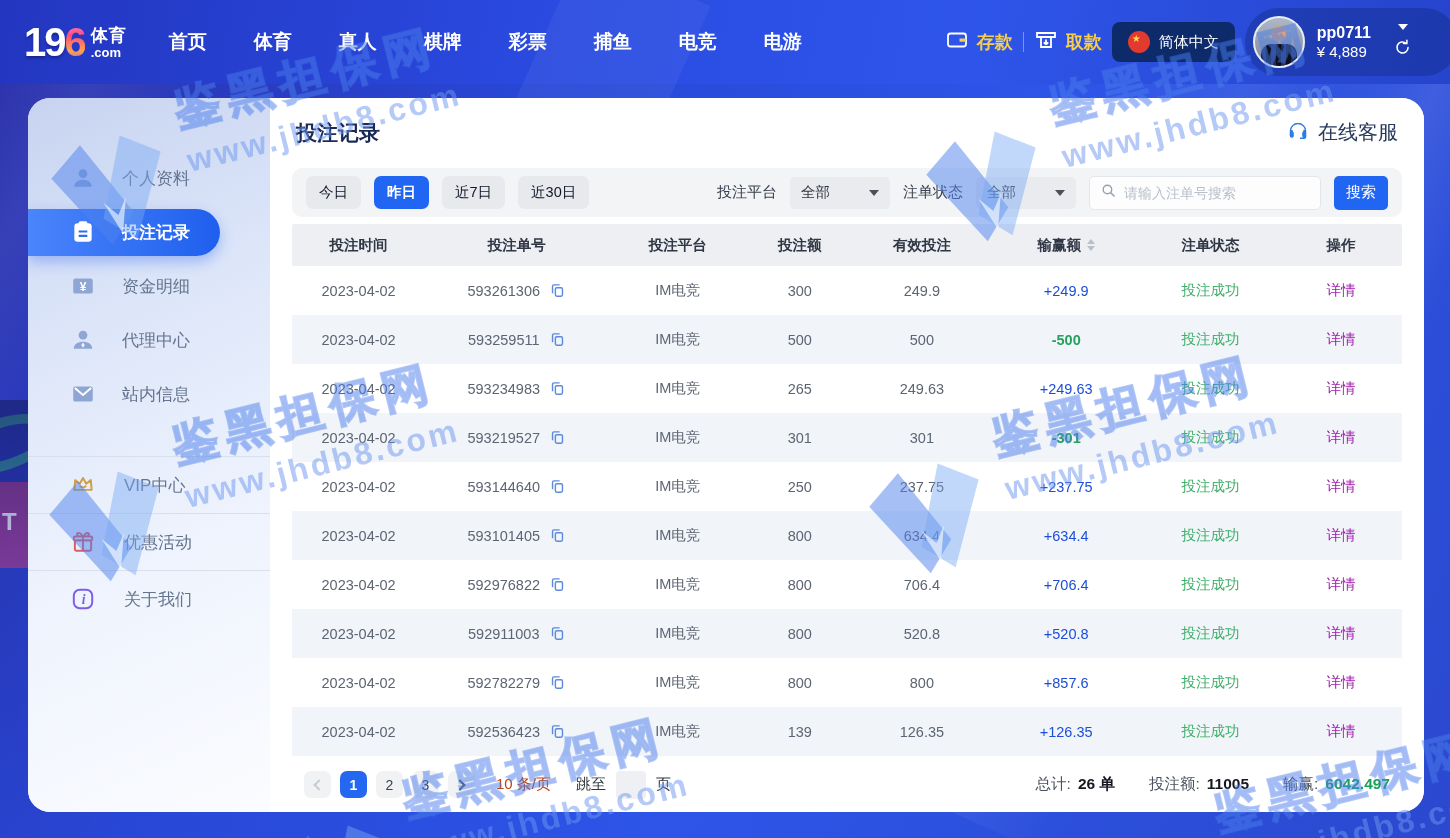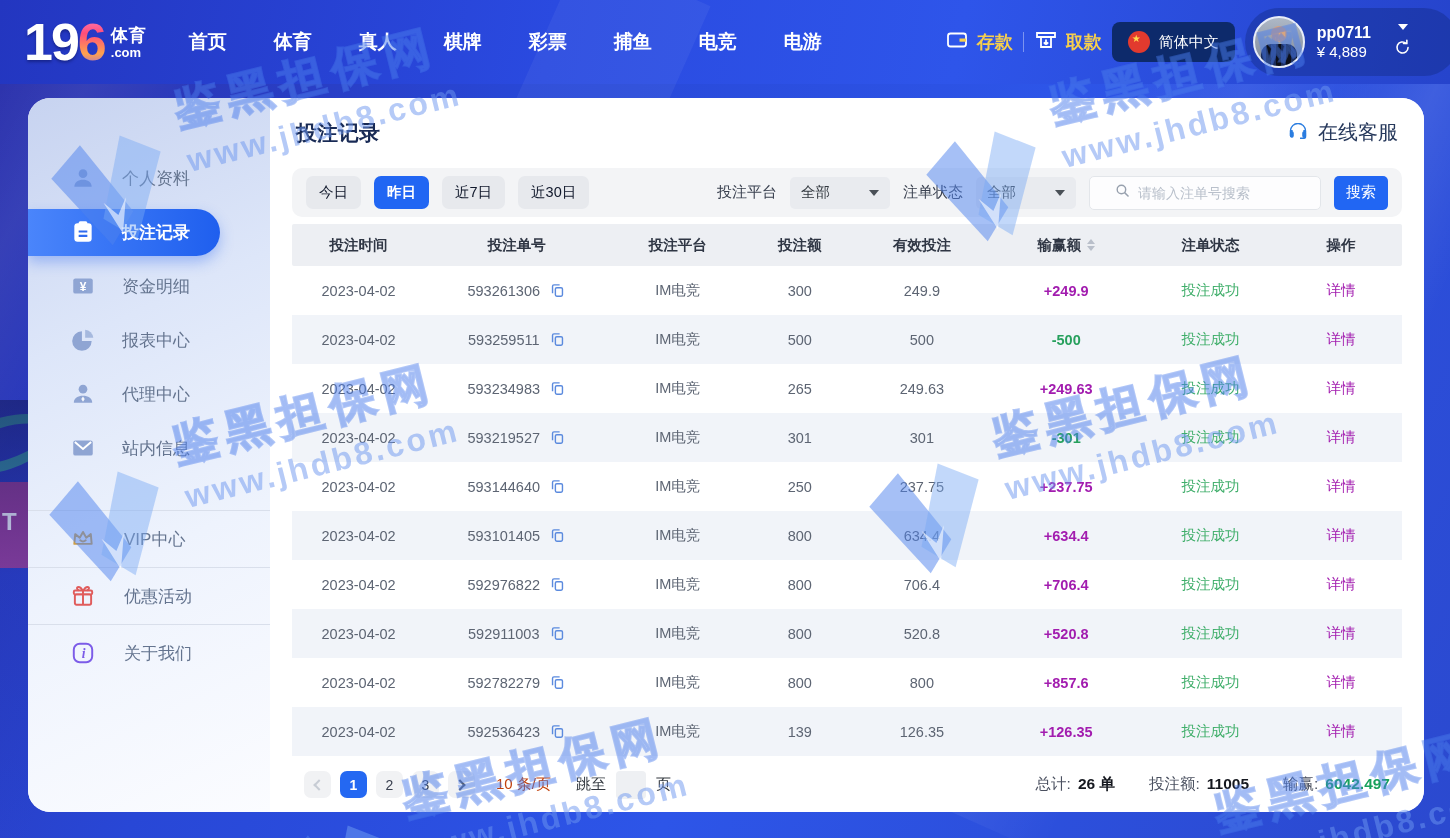--- a/index.html
+++ b/index.html
@@ -18,21 +18,21 @@
   .bg-art .swoosh { position:absolute; left:-52px; top:18px; width:110px; height:52px; border:10px solid #3aa9a0; border-radius:50%; transform:rotate(-18deg); opacity:.85; }
   .bg-art .mag { position:absolute; left:-4px; top:82px; width:32px; height:86px; background:#a63d8f; opacity:.9; }
   .bg-art .tletter { position:absolute; left:2px; top:108px; color:#fff; font-size:24px; font-weight:bold; }
   .bg-art .shade { position:absolute; left:0; top:0; width:100%; height:100%; background:linear-gradient(180deg,rgba(20,25,90,.55) 0%,rgba(30,50,170,.25) 40%,rgba(40,80,220,.05) 100%); }
   
   .navbar { position:absolute; left:0; top:0; width:1450px; height:84px; z-index:20;
     background:linear-gradient(100deg,#2336c0 0%,#2a4ae0 38%,#2e55ea 66%,#2644cc 100%);
     display:flex; align-items:center; padding:0 18px 0 24px; }
   .navbar::before { content:""; position:absolute; left:540px; top:-30px; width:140px; height:180px; background:rgba(255,255,255,.05); transform:rotate(24deg); }
   .logo { display:flex; align-items:center; gap:6px; }
-  .logo-num { font-size:52px; font-weight:bold; color:#fff; letter-spacing:-2px; text-shadow:0 2px 3px rgba(0,0,40,.35); }
+  .logo-num { font-size:40px; font-weight:bold; color:#fff; letter-spacing:-2px; text-shadow:0 2px 3px rgba(0,0,40,.35); }
   .logo-six { background:linear-gradient(180deg,#ff8ac4 0%,#ff4d7a 35%,#ffa24d 70%,#8a5cf6 100%); -webkit-background-clip:text; background-clip:text; color:transparent; text-shadow:none; }
   .logo-tag { display:flex; flex-direction:column; line-height:1; margin-top:2px; }
   .logo-cn { color:#fff; font-size:17px; font-weight:bold; letter-spacing:1px; }
   .logo-com { color:#fff; font-size:13px; font-weight:bold; margin-top:2px; }
   .nav-links { display:flex; gap:47px; margin-left:42px; }
   .nav-link { color:#fff; font-size:19px; font-weight:bold; text-decoration:none; cursor:pointer; white-space:nowrap; }
   .nav-right { margin-left:auto; display:flex; align-items:center; gap:10px; }
   .money-btn { display:flex; align-items:center; gap:8px; color:#f6cf4d; font-size:18px; font-weight:bold; cursor:pointer; }
   .money-btn svg { width:24px; height:24px; }
   .vsep { width:1px; height:20px; background:rgba(255,255,255,.38); }
@@ -70,39 +70,39 @@
   .cs-link { display:flex; align-items:center; gap:9px; cursor:pointer; }
   .cs-link svg { width:22px; height:22px; }
   .cs-label { font-size:20px; color:#27395c; }
   .filter-bar { background:#f3f4f6; border-radius:10px; height:50px; display:flex; align-items:center; padding:0 14px; gap:13px; }
   .tab { background:#e7e9ed; color:#0f172a; font-size:14.5px; border:none; border-radius:7px; padding:7px 13px; cursor:pointer; white-space:nowrap; }
   .tab.active { background:#2166f3; color:#fff; font-weight:bold; }
   .filter-right { margin-left:auto; display:flex; align-items:center; gap:13px; }
   .f-label { font-size:15px; color:#3a4150; white-space:nowrap; }
   .dropdown { width:100px; height:32px; background:#e9ebef; border-radius:5px; display:flex; align-items:center; justify-content:space-between; padding:0 11px; font-size:14.5px; color:#32383f; cursor:pointer; }
   .dd-caret { width:0; height:0; border-left:5px solid transparent; border-right:5px solid transparent; border-top:6px solid #4a5057; }
-  .search-box { width:232px; height:34px; background:#fdfdfe; border:1px solid #e3e6ea; border-radius:5px; display:flex; align-items:center; gap:7px; padding:0 24px; }
+  .search-box { width:232px; height:34px; background:#fdfdfe; border:1px solid #e3e6ea; border-radius:5px; display:flex; align-items:center; gap:7px; padding:0 10px; }
   .search-box svg { width:17px; height:17px; flex:none; }
   .search-input { border:none; outline:none; background:transparent; font-size:14px; color:#333; width:100%; font-family:"Liberation Sans",sans-serif; }
   .search-input::placeholder { color:#b9c0cb; }
   .search-btn { width:54px; height:34px; background:#2166f3; color:#fff; font-size:15px; border:none; border-radius:5px; cursor:pointer; font-family:"Liberation Sans",sans-serif; }
   
   .thead { margin-top:7px; height:42px; background:#edeff3; display:flex; align-items:center; border-radius:2px; }
   .th { font-size:14.5px; font-weight:bold; color:#2f3644; text-align:center; display:flex; align-items:center; justify-content:center; gap:6px; }
   .sorter { display:flex; flex-direction:column; gap:2px; cursor:pointer; }
   .sorter i { display:block; width:0; height:0; border-left:4px solid transparent; border-right:4px solid transparent; }
   .sorter .up { border-bottom:5px solid #b9bfca; }
   .sorter .dn { border-top:5px solid #b9bfca; }
   .tr { height:49px; display:flex; align-items:center; }
   .tr:nth-child(even) { background:#f1f4f9; }
   .td { font-size:14.5px; color:#5d6573; text-align:center; display:flex; align-items:center; justify-content:center; gap:9px; }
   .c1{width:12%;} .c2{width:16.5%;} .c3{width:12.5%;} .c4{width:9.5%;} .c5{width:12.5%;} .c6{width:13.5%;} .c7{width:12.5%;} .c8{width:11%;}
   .copy-btn { width:17px; height:17px; cursor:pointer; flex:none; }
   .copy-btn svg { width:100%; height:100%; }
-  .win.pos { color:#a21caf; font-weight:bold; }
+  .win.pos { color:#1d4ed8; font-weight:normal; }
   .win.neg { color:#27a05d; font-weight:bold; }
   .status-ok { color:#3fae6a; }
   .detail-link { color:#a21caf; cursor:pointer; }
   
   .table-footer { height:55px; display:flex; align-items:center; padding:0 12px; gap:9px; margin-top:1px; }
   .pg-btn { width:27px; height:27px; border-radius:7px; background:#f1f2f4; border:none; display:flex; align-items:center; justify-content:center; cursor:pointer; font-size:14px; color:#3a4150; font-family:"Liberation Sans",sans-serif; }
   .pg-btn.active { background:#2468f2; color:#fff; font-weight:bold; }
   .chev { width:8px; height:8px; border-left:2px solid #c7ccd4; border-bottom:2px solid #c7ccd4; }
   .chev.prev { transform:rotate(45deg); margin-left:3px; }
   .chev.next { transform:rotate(-135deg); margin-right:3px; border-color:#555b66; }
@@ -213,27 +213,20 @@
       </div>
       <div class="side-item">
         <span class="icn"><svg viewBox="0 0 24 24">
             <rect x="3" y="5" width="18" height="14" rx="2" fill="currentColor"></rect>
             <text x="12" y="16.5" text-anchor="middle" font-size="11" font-weight="bold" fill="#fff">¥</text>
           </svg></span>
         <span>资金明细</span>
       </div>
       <div class="side-item">
         <span class="icn"><svg viewBox="0 0 24 24">
-            <path d="M11 4 A 9 9 0 1 0 20 13 L 11 13 Z" fill="currentColor"></path>
-            <path d="M14 2.5 A 8.5 8.5 0 0 1 21.5 10 L 14 10 Z" fill="currentColor" opacity="0.7"></path>
-          </svg></span>
-        <span>报表中心</span>
-      </div>
-      <div class="side-item">
-        <span class="icn"><svg viewBox="0 0 24 24">
             <circle cx="12" cy="7.5" r="4" fill="currentColor"></circle>
             <path d="M3.5 20c0-4 3.8-6.3 8.5-6.3s8.5 2.3 8.5 6.3z" fill="currentColor"></path>
             <path d="M12 14.2l-1.6 2.3L12 19.2l1.6-2.7z" fill="#fff" opacity="0.9"></path>
           </svg></span>
         <span>代理中心</span>
       </div>
       <div class="side-item">
         <span class="icn"><svg viewBox="0 0 24 24">
             <rect x="3" y="5" width="18" height="14" rx="2" fill="currentColor"></rect>
             <path d="M4.5 6.5 12 13l7.5-6.5" fill="none" stroke="#fff" stroke-width="1.8"></path>

